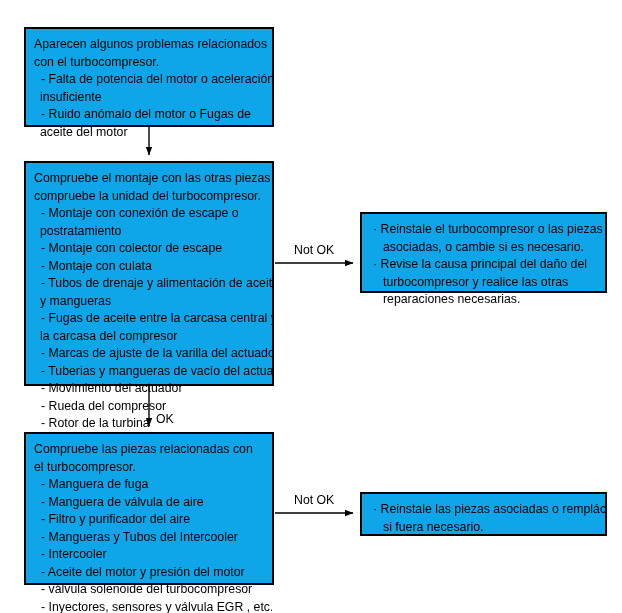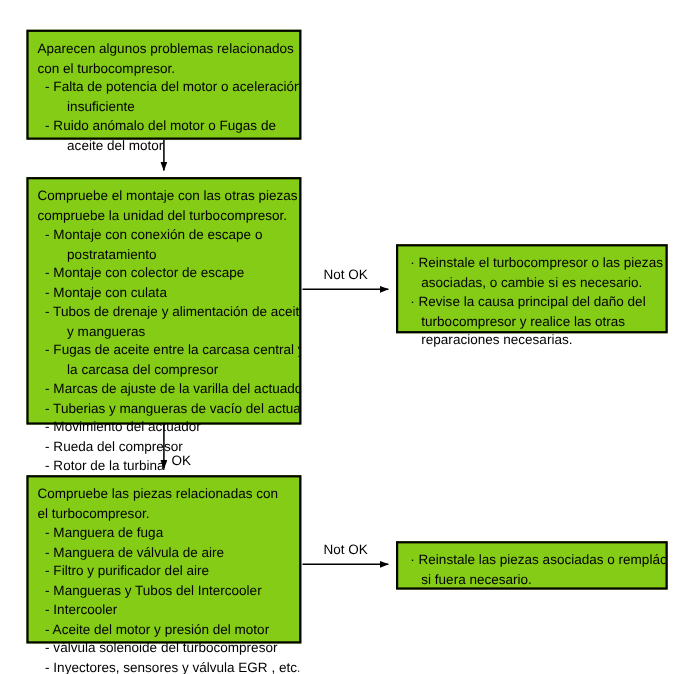--- a/index.html
+++ b/index.html
@@ -13,39 +13,39 @@
     height: 613px;
     background: #ffffff;
     font-family: "Liberation Sans", sans-serif;
     color: #000000;
     overflow: hidden;
   }
   .node {
     position: absolute;
     box-sizing: border-box;
     border: 2px solid #000000;
-    background: #84cc16;
+    background: #0ea5e9;
   }
   .node-inner {
     padding: 7px 8px 6px 8px;
   }
   .line {
     font-size: 12.3px;
     line-height: 17.5px;
     white-space: pre;
   }
   .line.head {
     margin-left: 0;
   }
   .line.bullet {
     margin-left: 7px;
     text-indent: 0;
   }
   .line.cont {
-    margin-left: 27px;
+    margin-left: 6px;
   }
   .line.dotb {
     margin-left: 3px;
   }
   .line.dotcont {
     margin-left: 13px;
   }
   .edge-label {
     position: absolute;
     font-size: 12.3px;
@@ -110,21 +110,21 @@
       <div class="line bullet">- Fugas de aceite entre la carcasa central y</div>
       <div class="line cont">la carcasa del compresor</div>
       <div class="line bullet">- Marcas de ajuste de la varilla del actuador</div>
       <div class="line bullet">- Tuberias y mangueras de vacío del actuador</div>
       <div class="line bullet">- Movimiento del actuador</div>
       <div class="line bullet">- Rueda del compresor</div>
       <div class="line bullet">- Rotor de la turbina</div>
     </div>
   </div>
 
-  <div class="node" style="left:360px; top:222px; width:247px; height:81px;">
+  <div class="node" style="left:360px; top:212px; width:247px; height:81px;">
     <div class="node-inner clip">
       <div class="line dotb">· Reinstale el turbocompresor o las piezas</div>
       <div class="line dotcont">asociadas, o cambie si es necesario.</div>
       <div class="line dotb">· Revise la causa principal del daño del</div>
       <div class="line dotcont">turbocompresor y realice las otras</div>
       <div class="line dotcont">reparaciones necesarias.</div>
     </div>
   </div>
 
   <div class="node" style="left:24px; top:432px; width:250px; height:153px;">

